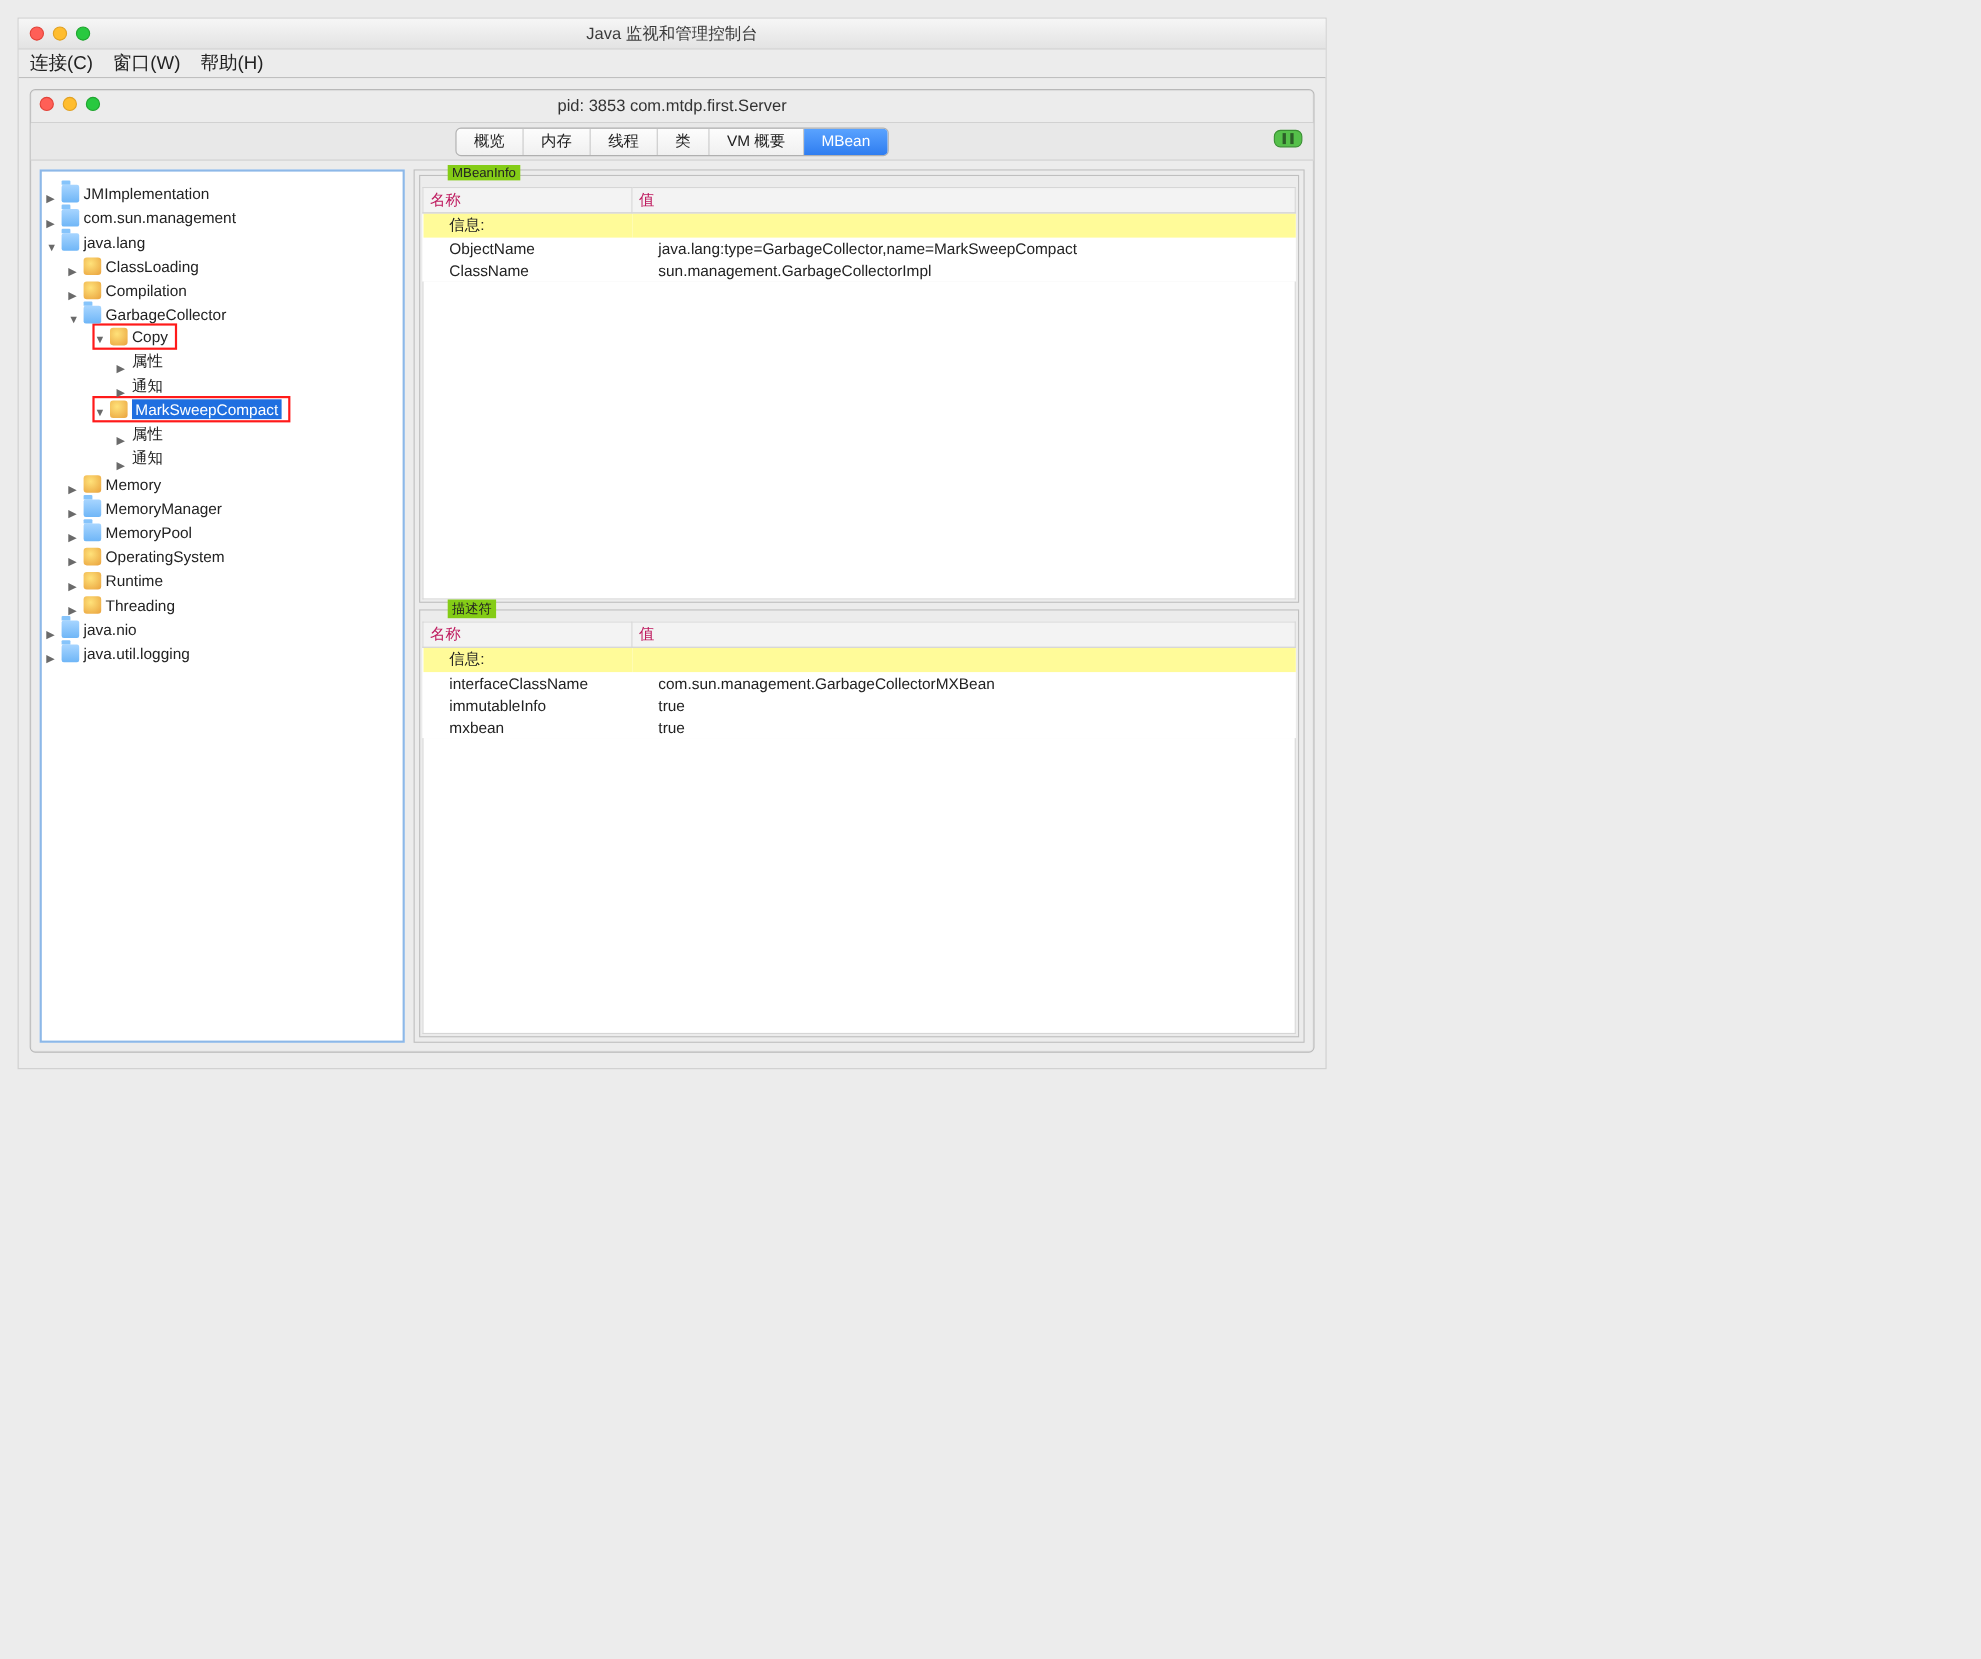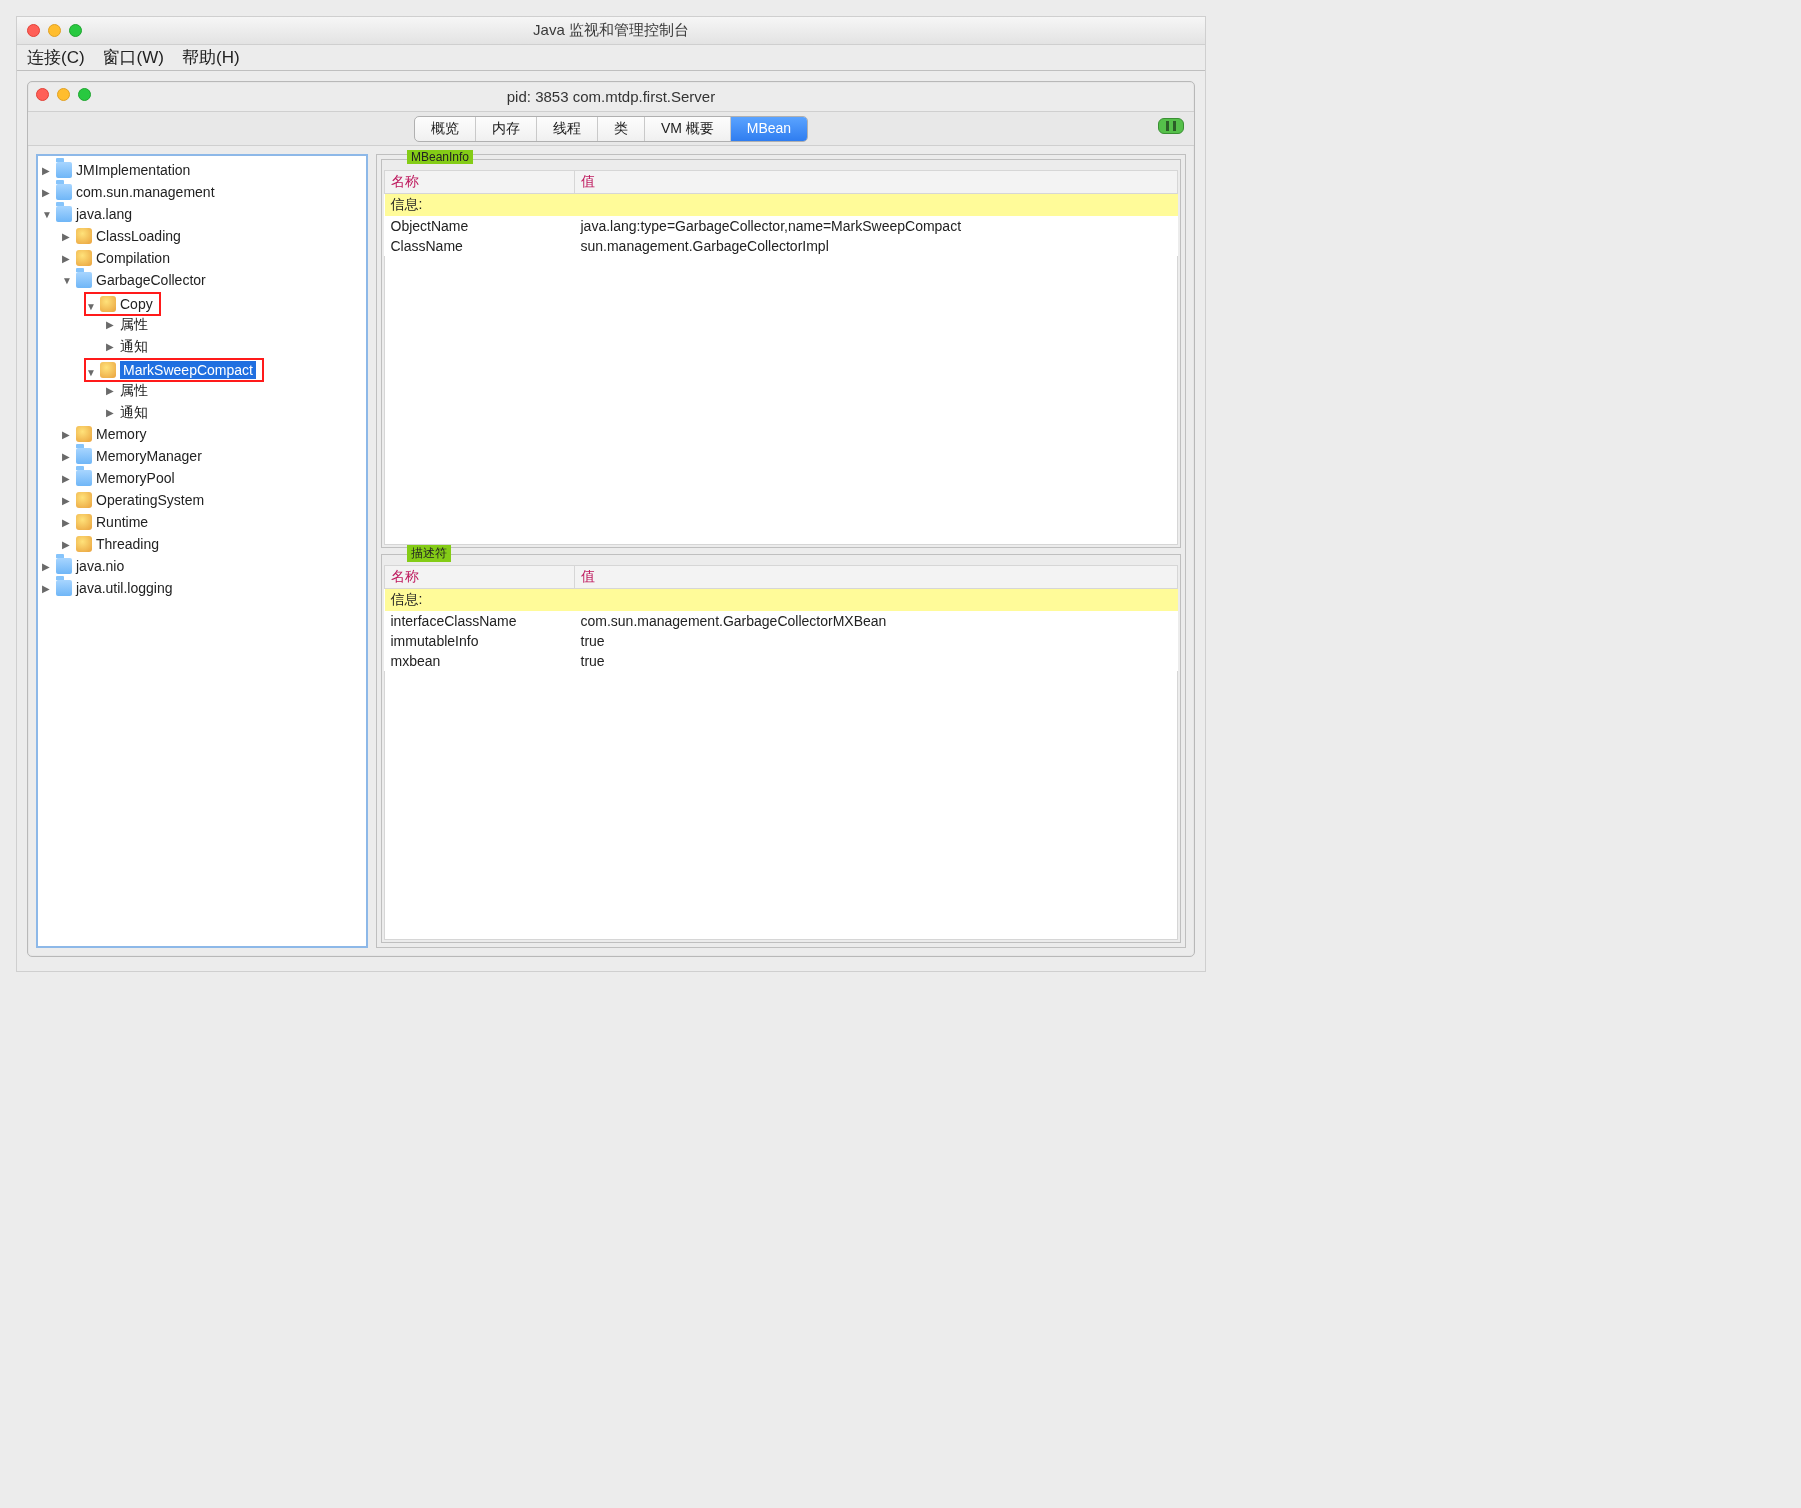--- a/index.html
+++ b/index.html
@@ -130,21 +130,21 @@
     width: 332px;
     border: 2px solid #8db8e8;
     background:#fff;
     overflow:auto;
     padding: 6px 2px 6px 2px;
     font-size:14px;
   }
   .tree-panel ul{ list-style:none; margin:0; padding:0;}
   .tree-panel li{ white-space:nowrap;}
   .row {
-    display:flex; align-items:flex-start;
+    display:flex; align-items:flex-end;
     height:22px; padding-left:2px;
   }
   .arrow {
     width: 12px; height:12px; display:inline-block; margin-right:2px;
     color:#6a6a6a;
   }
   .arrow.right::before{ content:"▶"; font-size:10px; position:relative; top:-1px;}
   .arrow.down::before { content:"▼"; font-size:10px; position:relative; top:-1px;}
   .folder-ico, .bean-ico{
     width:16px;height:16px; display:inline-block; margin-right:4px;
@@ -209,21 +209,21 @@
   }
   .tbl th{
     text-align:left;
     font-weight:normal;
     background:#f3f3f3;
     border:1px solid #d6d6d6;
     padding:2px 6px;
     color:#be185d;
   }
   .tbl td{
-    padding:2px 6px;
+    padding:2px 24px;
   }
   .tbl tr.yellow td{
     background:#fffb99;
   }
   .tbl-body-area{
     flex:1; background:#fff; border:1px solid #d6d6d6; border-top:none;
   }
   .col-name{ width:190px;}
 </style>
 </head>

